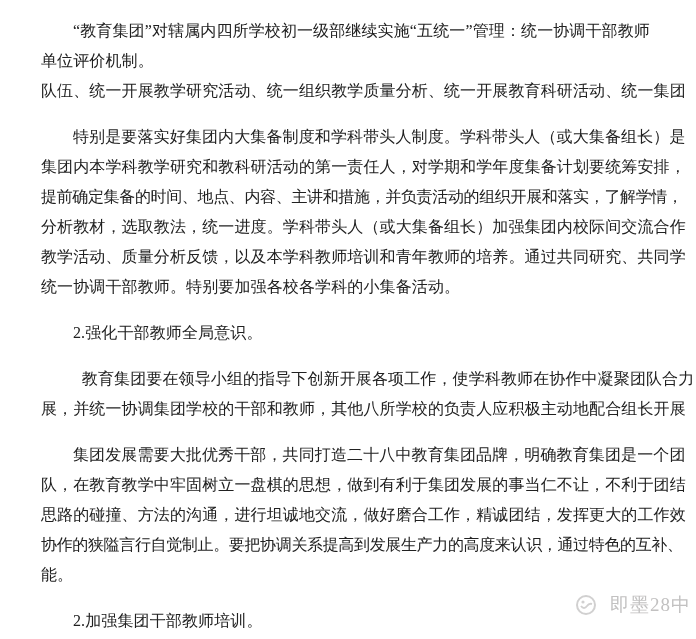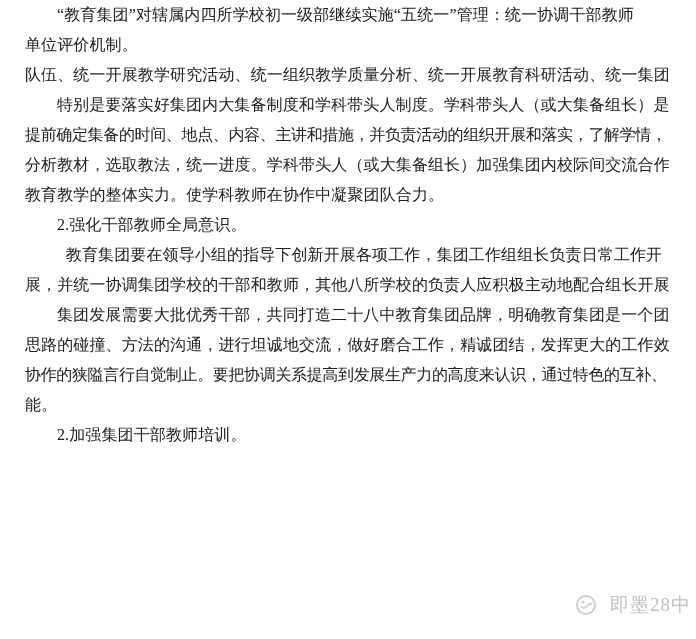--- a/index.html
+++ b/index.html
@@ -11,21 +11,21 @@
     font-family:"Liberation Serif","DejaVu Serif",serif;
   }
   .article{
     position:absolute;
     left:25px;top:0;
     width:650px;
     color:#212121;
     font-size:16px;
     line-height:30px;
   }
-  .para{margin:0;padding:0;}
+  .para{margin:16px;padding:0;}
   .tl{
     white-space:nowrap;
     letter-spacing:0.12px;
     height:30px;
   }
   .tl.first{text-indent:2em;}
   .tl.first-wide{text-indent:2.55em;}
   .tl.squeeze{letter-spacing:-0.35px;}
   .watermark{
     position:absolute;
@@ -48,36 +48,39 @@
 <div class="article">
 
   <div class="para">
     <div class="tl first">“教育集团”对辖属内四所学校初一级部继续实施“五统一”管理：统一协调干部教师</div>
     <div class="tl end">单位评价机制。</div>
     <div class="tl">队伍、统一开展教学研究活动、统一组织教学质量分析、统一开展教育科研活动、统一集团</div>
   </div>
 
   <div class="para">
     <div class="tl first">特别是要落实好集团内大集备制度和学科带头人制度。学科带头人（或大集备组长）是</div>
+    <div class="tl">集团内本学科教学研究和教科研活动的第一责任人，对学期和学年度集备计划要统筹安排，</div>
     <div class="tl squeeze">提前确定集备的时间、地点、内容、主讲和措施，并负责活动的组织开展和落实，了解学情，</div>
     <div class="tl">分析教材，选取教法，统一进度。学科带头人（或大集备组长）加强集团内校际间交流合作</div>
-    <div class="tl end">教育教学的整体实力。使学科教师在协作中凝聚团队合力。</div>
+    <div class="tl">教学活动、质量分析反馈，以及本学科教师培训和青年教师的培养。通过共同研究、共同学</div>
+    <div class="tl end">统一协调干部教师。特别要加强各校各学科的小集备活动。</div>
   </div>
 
   <div class="para">
     <div class="tl first end">2.强化干部教师全局意识。</div>
   </div>
 
   <div class="para">
-    <div class="tl first-wide">教育集团要在领导小组的指导下创新开展各项工作，集团工作组组长负责日常工作开</div>
+    <div class="tl first-wide">教育集团要在领导小组的指导下创新开展各项工作，使学科教师在协作中凝聚团队合力</div>
     <div class="tl">展，并统一协调集团学校的干部和教师，其他八所学校的负责人应积极主动地配合组长开展</div>
   </div>
 
   <div class="para">
     <div class="tl first">集团发展需要大批优秀干部，共同打造二十八中教育集团品牌，明确教育集团是一个团</div>
+    <div class="tl">队，在教育教学中牢固树立一盘棋的思想，做到有利于集团发展的事当仁不让，不利于团结</div>
     <div class="tl">思路的碰撞、方法的沟通，进行坦诚地交流，做好磨合工作，精诚团结，发挥更大的工作效</div>
     <div class="tl squeeze">协作的狭隘言行自觉制止。要把协调关系提高到发展生产力的高度来认识，通过特色的互补、</div>
     <div class="tl end">能。</div>
   </div>
 
   <div class="para">
     <div class="tl first end">2.加强集团干部教师培训。</div>
   </div>
 
 

